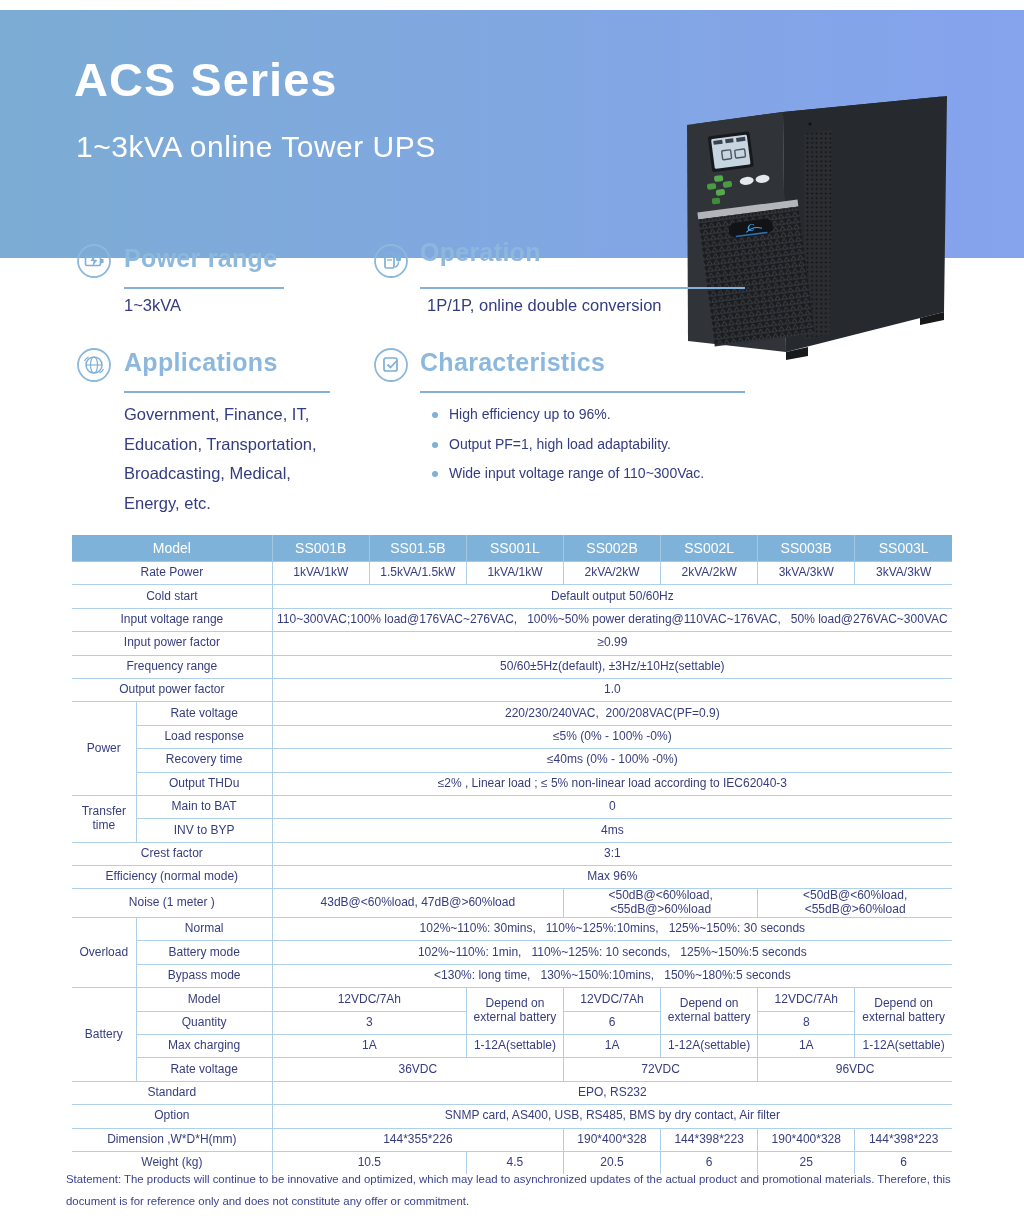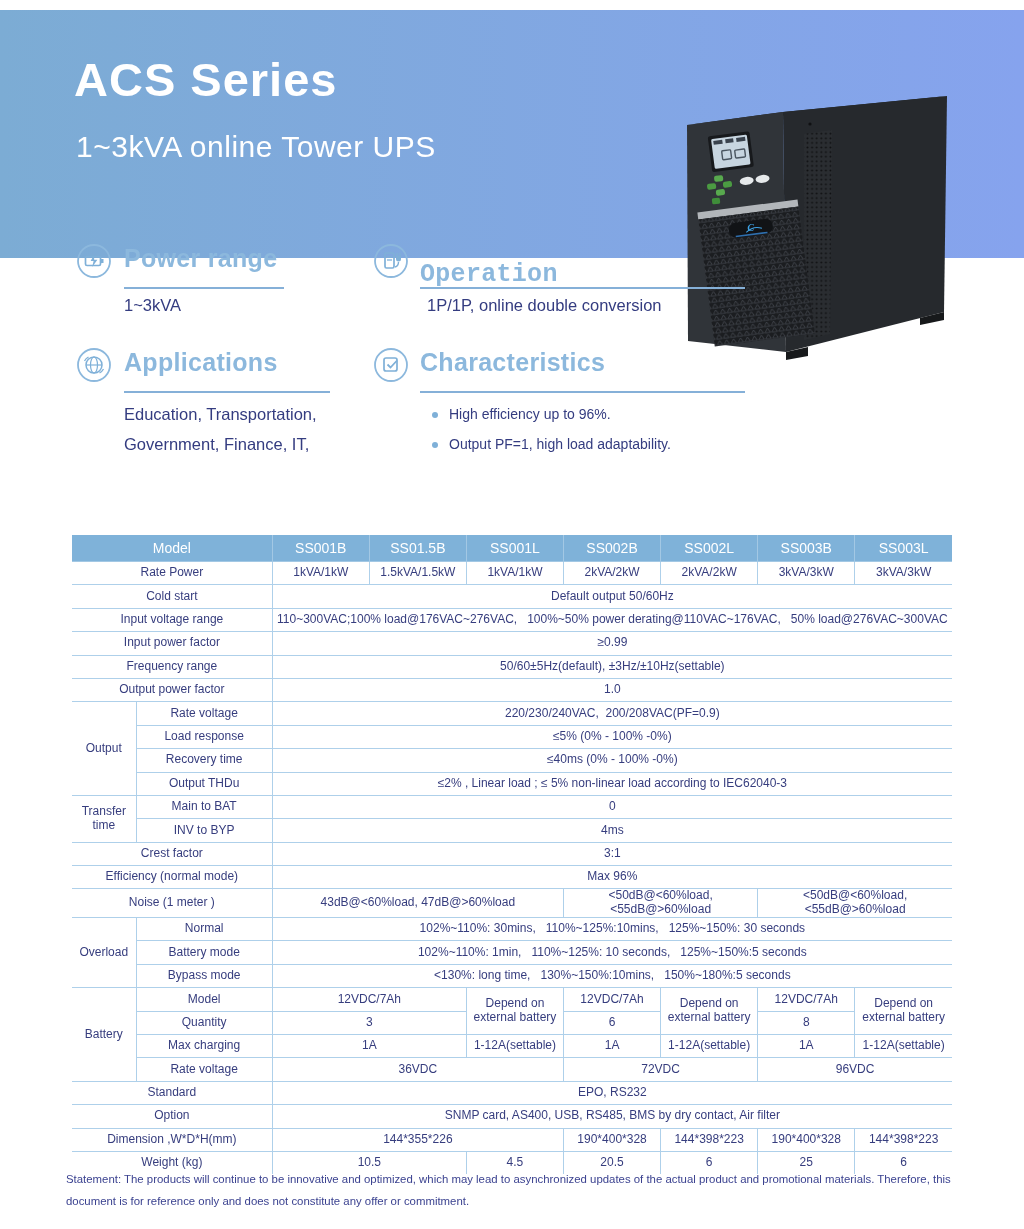--- a/index.html
+++ b/index.html
@@ -142,53 +142,56 @@
   <svg width="36" height="36" viewBox="0 0 36 36">
     <circle cx="18" cy="18" r="16" fill="none" stroke="#8cb8dd" stroke-width="1.8"></circle>
     <rect x="12" y="10" width="9" height="15" rx="1.5" fill="none" stroke="#7fb0d8" stroke-width="1.7"></rect>
     <line x1="14" y1="14" x2="19" y2="14" stroke="#7fb0d8" stroke-width="1.3"></line>
     <line x1="14" y1="17" x2="19" y2="17" stroke="#7fb0d8" stroke-width="1.3"></line>
     <path d="M24 10 v3 M27 10 v3" stroke="#7fb0d8" stroke-width="1.6"></path>
     <path d="M23 13 h5 v3 a2.5 2.5 0 0 1 -5 0 z" fill="#7fb0d8"></path>
     <path d="M25.5 19 q0 4 -3.5 5" stroke="#7fb0d8" stroke-width="1.4" fill="none"></path>
   </svg>
 </div>
-<div class="sec-title" style="left:420px;top:260px;font-family:Liberation Mono, monospace;">Operation</div>
+<div class="sec-title" style="left:420px;top:238px;">Operation</div>
 <div class="sec-underline" style="left:420px;top:287px;width:325px;"></div>
 <div class="sec-body" style="left:420px;top:296px;margin-left:7px;">1P/1P, online double conversion</div>
 
 <div class="sec-icon" style="left:76px;top:347px;">
   <svg width="36" height="36" viewBox="0 0 36 36">
     <circle cx="18" cy="18" r="16" fill="none" stroke="#8cb8dd" stroke-width="1.8"></circle>
     <circle cx="18" cy="18" r="8" fill="none" stroke="#7fb0d8" stroke-width="1.5"></circle>
     <ellipse cx="18" cy="18" rx="3.5" ry="8" fill="none" stroke="#7fb0d8" stroke-width="1.2"></ellipse>
     <line x1="10" y1="18" x2="26" y2="18" stroke="#7fb0d8" stroke-width="1.2"></line>
     <path d="M8.5 14 a10 10 0 0 1 4 -4" stroke="#7fb0d8" stroke-width="1.3" fill="none"></path>
     <path d="M27.5 22 a10 10 0 0 1 -4 4" stroke="#7fb0d8" stroke-width="1.3" fill="none"></path>
   </svg>
 </div>
 <div class="sec-title" style="left:124px;top:348px;">Applications</div>
 <div class="sec-underline" style="left:124px;top:391px;width:206px;"></div>
 <div style="position:absolute;left:124px;top:400px;width:260px;">
+    <div class="app-line">Government, Finance, IT,</div>
     <div class="app-line">Education, Transportation,</div>
-    <div class="app-line">Government, Finance, IT,</div>
+    <div class="app-line">Broadcasting, Medical,</div>
+    <div class="app-line">Energy, etc.</div>
   </div>
 
 <div class="sec-icon" style="left:373px;top:347px;">
   <svg width="36" height="36" viewBox="0 0 36 36">
     <circle cx="18" cy="18" r="16" fill="none" stroke="#8cb8dd" stroke-width="1.8"></circle>
     <rect x="11" y="11" width="13" height="13" rx="2" fill="none" stroke="#7fb0d8" stroke-width="1.7"></rect>
     <path d="M14.5 17.5 l3 3 l6.5 -7" stroke="#7fb0d8" stroke-width="1.8" fill="none"></path>
   </svg>
 </div>
 <div class="sec-title" style="left:420px;top:348px;">Characteristics</div>
 <div class="sec-underline" style="left:420px;top:391px;width:325px;"></div>
 <div style="position:absolute;left:432px;top:400px;width:360px;">
     <div class="char-bullet"><span class="dot"></span>High efficiency up to 96%.</div>
     <div class="char-bullet"><span class="dot"></span>Output PF=1, high load adaptability.</div>
+    <div class="char-bullet"><span class="dot"></span>Wide input voltage range of 110~300Vac.</div>
   </div>
 
 <div class="spec-table-wrap">
   <table class="spec">
     <colgroup>
       <col style="width:64px">
         <col style="width:136px">
       <col style="width:97px">
         <col style="width:97px">
         <col style="width:97px">
@@ -234,21 +237,21 @@
         </tr>
         <tr>
           <td colspan="2" class="lab">Frequency range</td>
           <td colspan="7" class="val">50/60±5Hz(default), ±3Hz/±10Hz(settable)</td>
         </tr>
         <tr>
           <td colspan="2" class="lab">Output power factor</td>
           <td colspan="7" class="val">1.0</td>
         </tr>
         <tr>
-          <td rowspan="4" class="grp">Output</td>
+          <td rowspan="4" class="grp">Power</td>
           <td class="ilab">Rate voltage</td>
           <td colspan="7" class="val">220/230/240VAC,  200/208VAC(PF=0.9)</td>
         </tr>
         <tr>
           <td class="ilab">Load response</td>
           <td colspan="7" class="val">≤5% (0% - 100% -0%)</td>
         </tr>
         <tr>
           <td class="ilab">Recovery time</td>
           <td colspan="7" class="val">≤40ms (0% - 100% -0%)</td>

